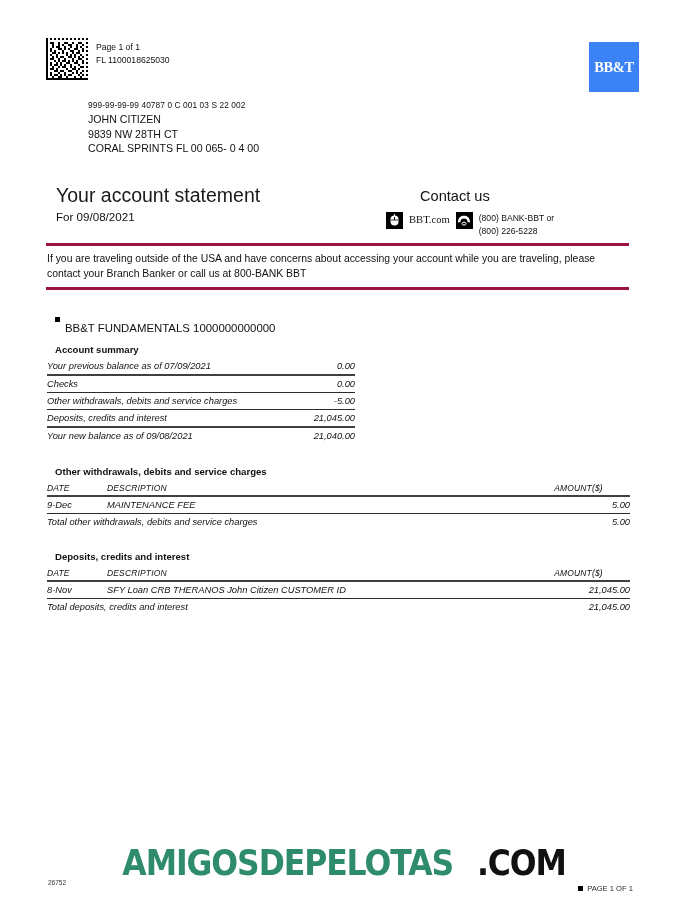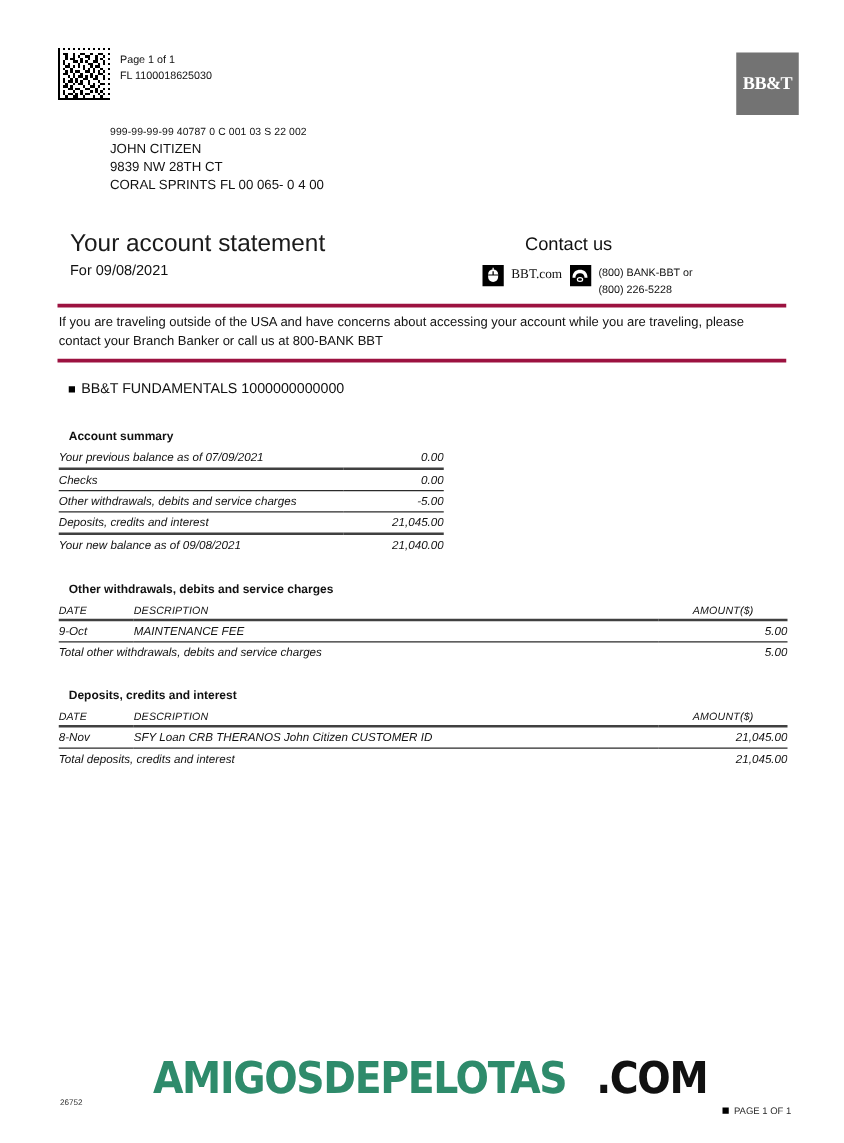--- a/index.html
+++ b/index.html
@@ -44,21 +44,21 @@
     color: #111;
     white-space: nowrap;
   }
 
   .logo {
     position: absolute;
     right: 36px;
     top: 42px;
     width: 50px;
     height: 50px;
-    background: #737373;
+    background: #3b82f6;
     display: flex;
     align-items: center;
     justify-content: center;
   }
   .logo-text {
     color: #ffffff;
     font-family: "Liberation Serif", serif;
     font-weight: bold;
     font-size: 14.5px;
     letter-spacing: -0.4px;
@@ -169,20 +169,21 @@
   .sq-bullet {
     width: 5px;
     height: 5px;
     background: #000;
     flex: none;
     display: inline-block;
   }
   .acct-header-text {
     font-size: 11.4px;
     white-space: nowrap;
+    margin-top: 17px;
   }
 
   
   .section-title {
     position: absolute;
     font-size: 9.6px;
     font-weight: bold;
     white-space: nowrap;
   }
 
@@ -470,21 +471,21 @@
   <table class="tbl txn-table" id="withdrawals-table">
     <thead>
       <tr>
         <th class="cell hdr c-date" style="text-align:left;">DATE</th>
         <th class="cell hdr c-desc" style="text-align:left;">DESCRIPTION</th>
         <th class="cell hdr c-amt num">AMOUNT($)</th>
       </tr>
     </thead>
     <tbody>
       <tr>
-        <td class="cell rule-thick">9-Oct</td>
+        <td class="cell rule-thick">9-Dec</td>
         <td class="cell rule-thick">MAINTENANCE FEE</td>
         <td class="cell num rule-thick">5.00</td>
       </tr>
       <tr>
         <td class="cell rule-thin" colspan="2">Total other withdrawals, debits and service charges</td>
         <td class="cell num rule-thin">5.00</td>
       </tr>
     </tbody>
   </table>
 

